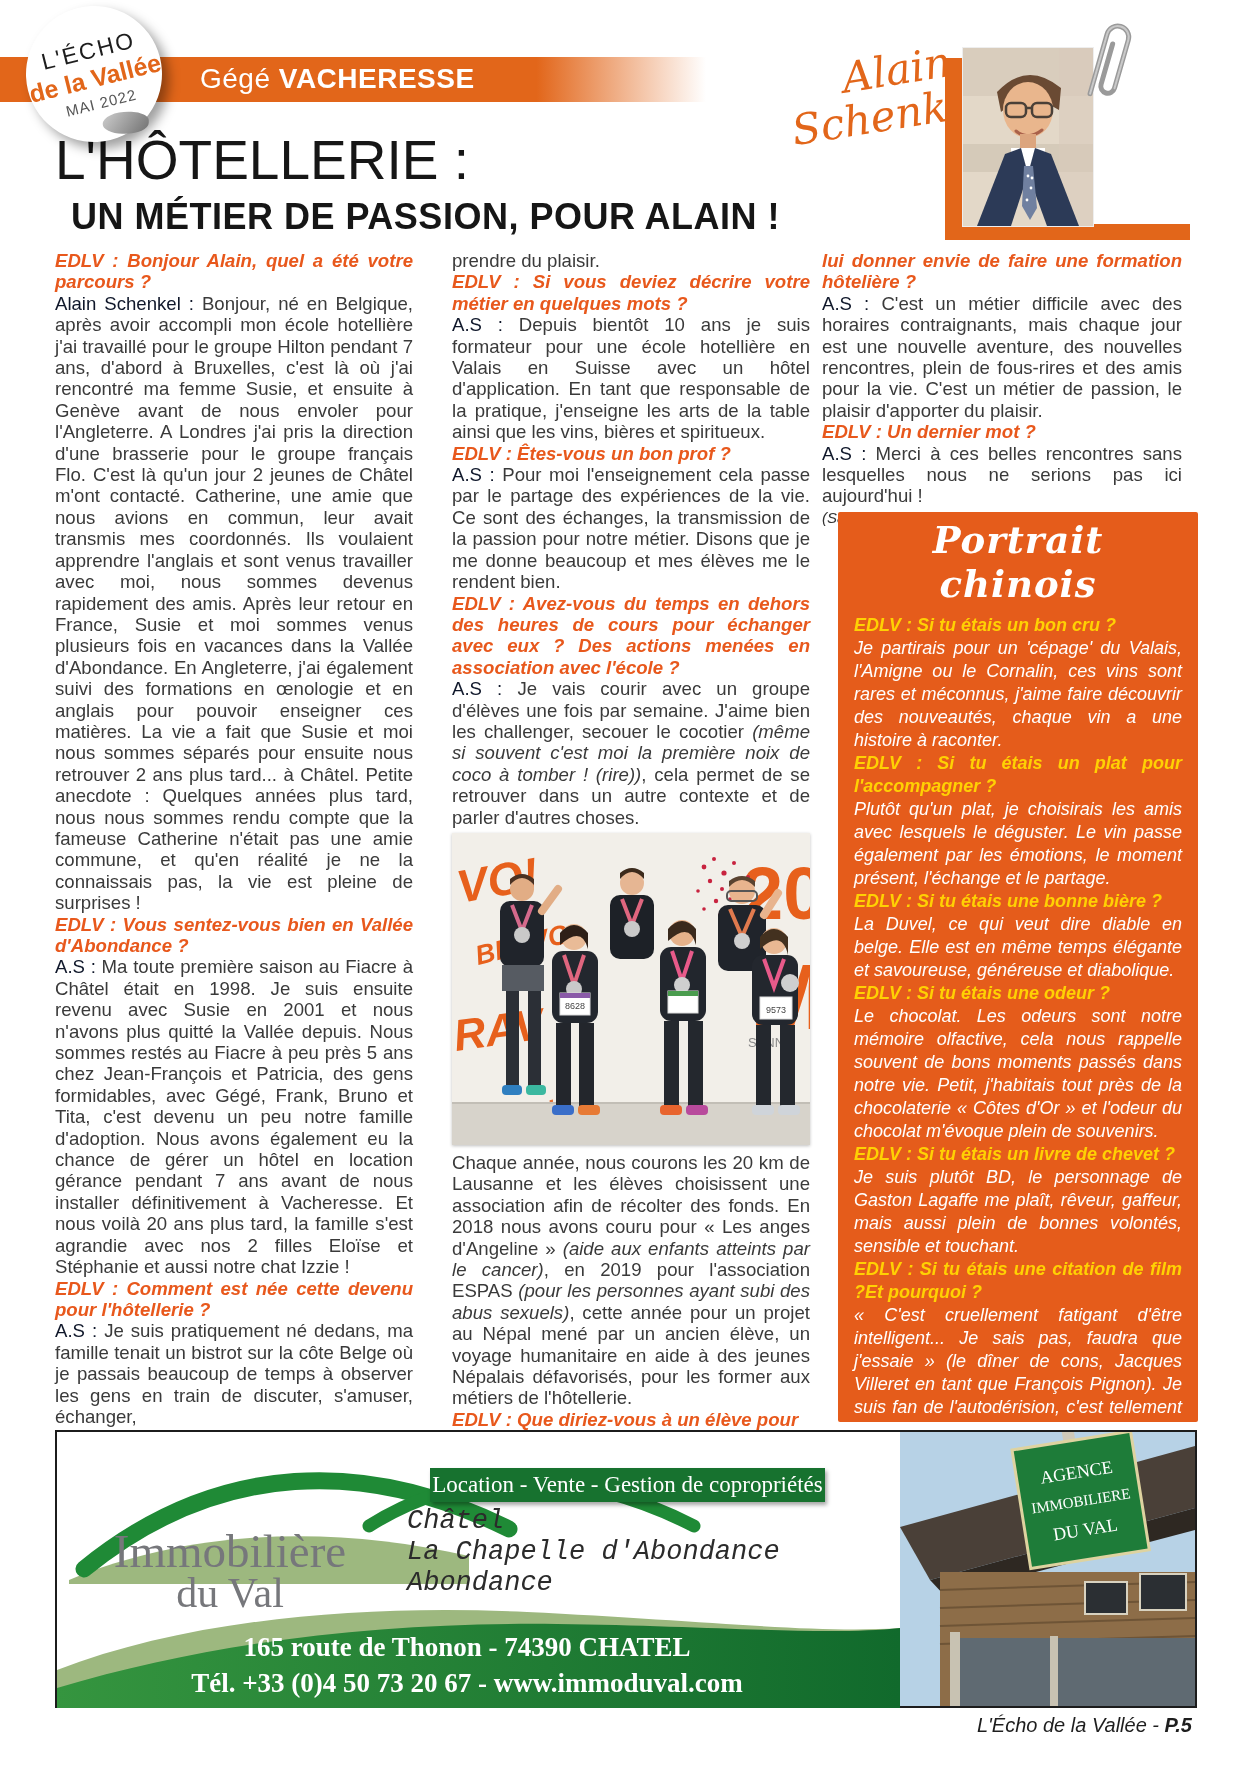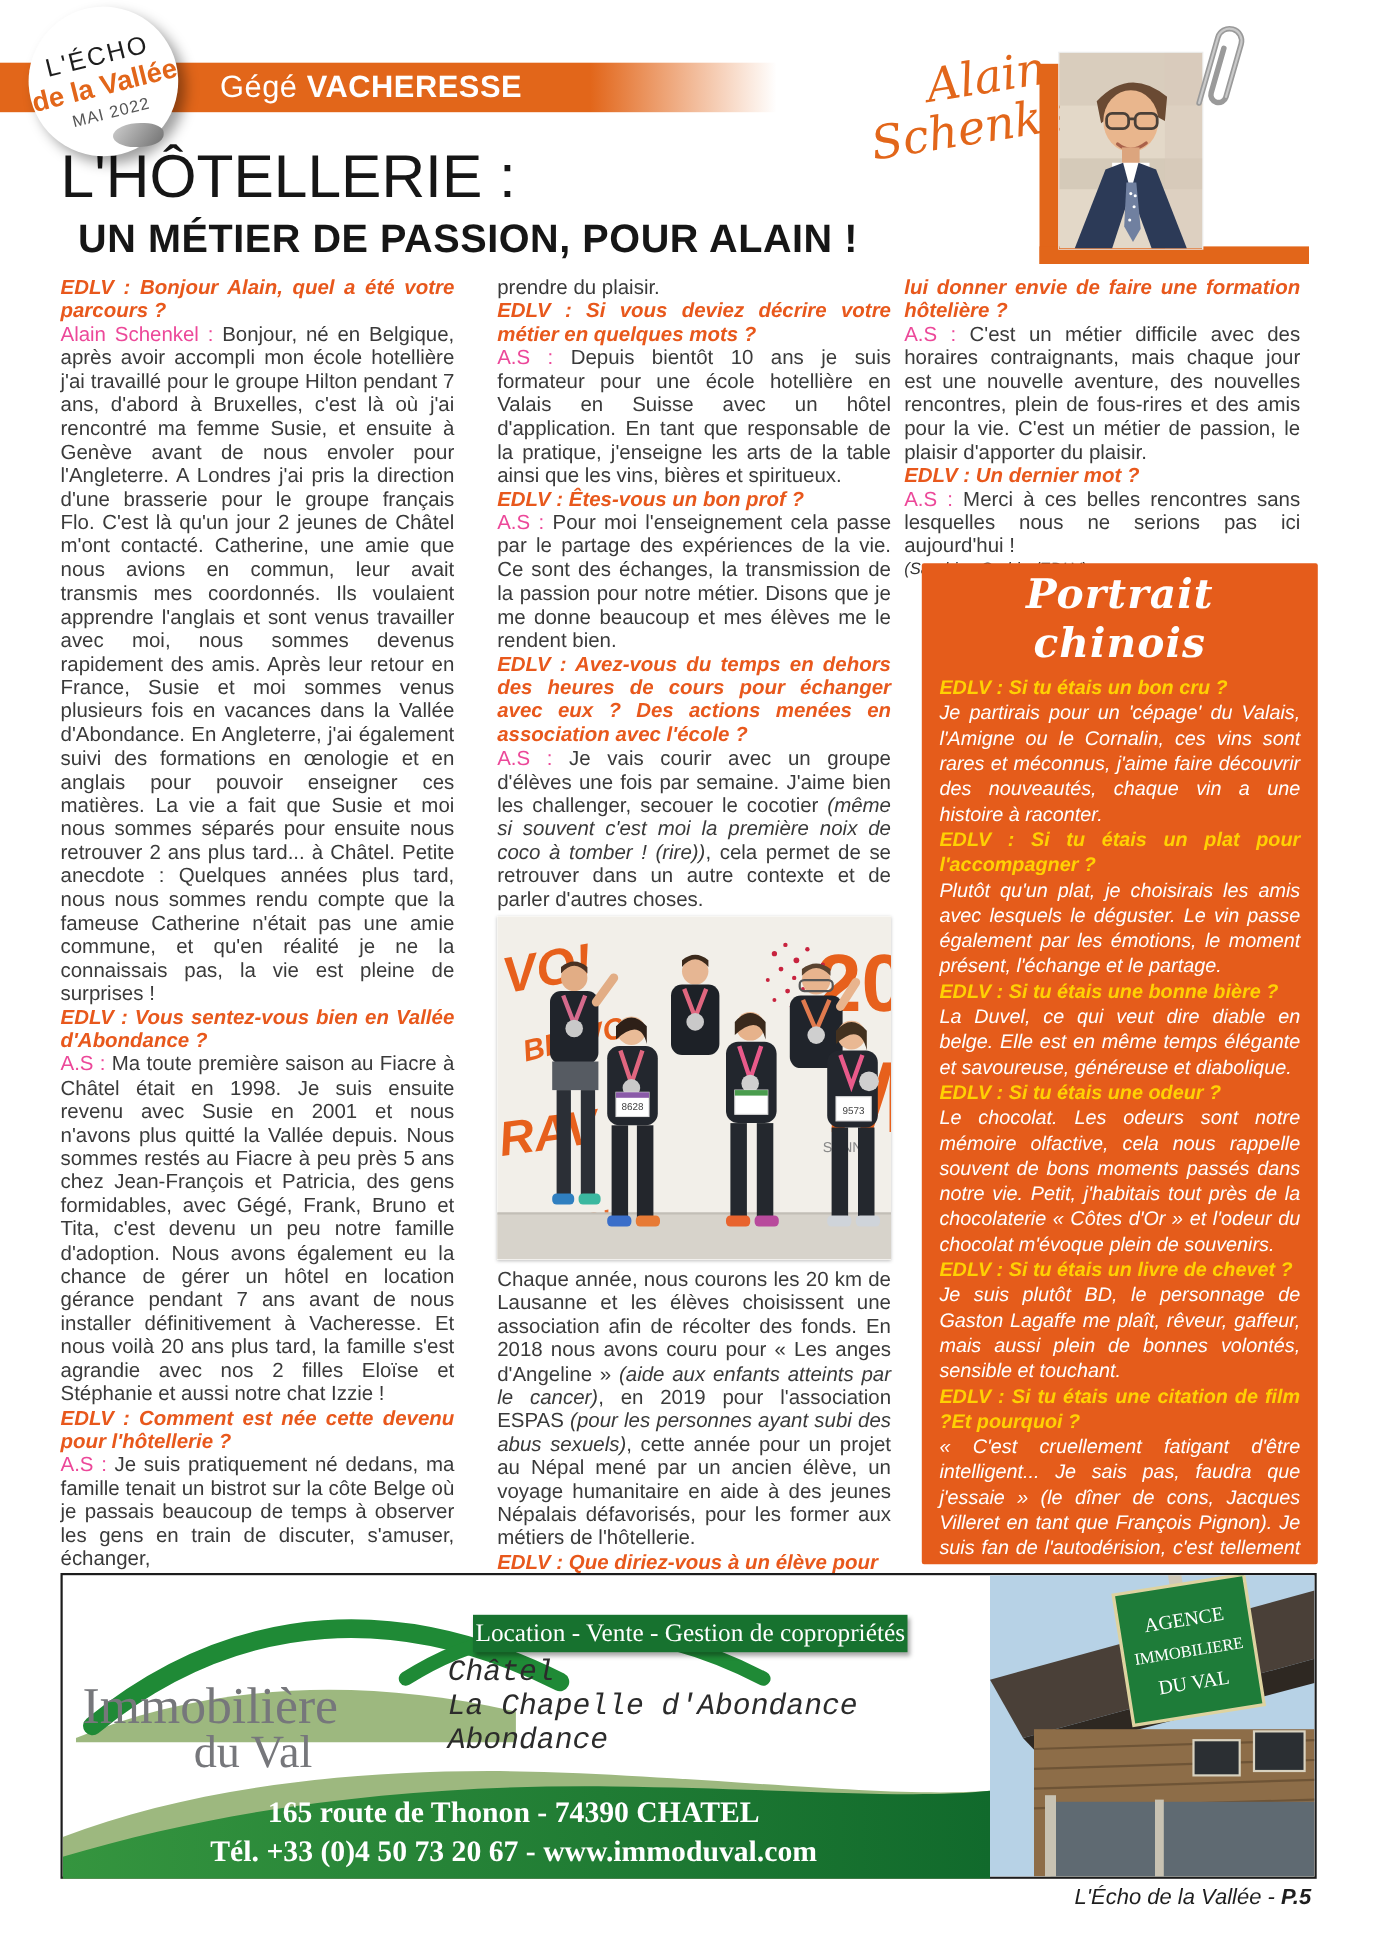--- a/index.html
+++ b/index.html
@@ -37,21 +37,21 @@
   .title2{left:55px;top:196px;font-size:36px;font-weight:bold;letter-spacing:.5px;color:#161616;margin-left:16px;}
 
   
   .col{line-height:21.4px;font-size:18.6px;hyphens:auto;-webkit-hyphens:auto;}
   .col p{margin:0;text-align:justify;}
   .col1{left:55px;top:250px;width:358px;}
   .col2a{left:452px;top:250px;width:358px;}
   .col2b{left:452px;top:1152px;width:358px;}
   .col3{left:822px;top:250px;width:360px;}
   .q{color:#e8581c;font-weight:bold;font-style:italic;}
-  .pre{color:#ec4899;}
+  .pre{color:#0f172a;}
   .it{font-style:italic;}
   .credit{font-size:15px;font-style:italic;color:#333;text-align:left !important;margin-top:2px;}
 
   .group-photo{left:452px;top:833px;width:358px;height:312px;box-shadow:0 1px 3px rgba(0,0,0,.25);}
 
   
   .pbox{left:838px;top:512px;width:360px;height:910px;background:#e55c1b;border-radius:2px;
     box-sizing:border-box;padding:4px 16px;}
   .pbox-title{color:#fff;font-family:"DejaVu Serif",serif;font-style:italic;font-weight:bold;
     font-size:37px;text-align:center;letter-spacing:1px;margin:2px 0 8px 0;}
@@ -61,21 +61,21 @@
 
   
   .ad{left:55px;top:1430px;width:1142px;height:278px;border:2px solid #1c1c1c;background:#fff;box-sizing:border-box;}
   .ad .abs{position:absolute;}
   .ad-mountains{left:12px;top:2px;width:740px;height:150px;}
   .ad-banner{left:373px;top:36px;width:395px;height:34px;background:#17722f;color:#fff;
     font-family:"Liberation Serif",serif;font-size:23px;display:flex;align-items:center;justify-content:center;
     box-shadow:2px 3px 4px rgba(0,0,0,.35);}
   .ad-towns{left:350px;top:74px;width:440px;text-align:left;color:#2b2b2b;
     font-family:Liberation Mono, monospace;font-style:italic;font-size:27px;line-height:31px;}
-  .ad-logo1{left:18px;top:92px;width:310px;color:#76777b;
+  .ad-logo1{left:18px;top:92px;width:310px;text-align:center;color:#76777b;
     font-family:"Liberation Serif",serif;font-size:47px;}
   .ad-logo2{left:18px;top:137px;width:310px;text-align:center;color:#76777b;
     font-family:"Liberation Serif",serif;font-size:42px;}
   .ad-wave{left:0;top:146px;width:843px;height:130px;}
   .ad-addr1{left:30px;top:200px;width:760px;text-align:center;color:#fff;
     font-family:"Liberation Serif",serif;font-weight:bold;font-size:27px;}
   .ad-addr2{left:30px;top:236px;width:760px;text-align:center;color:#fff;
     font-family:"Liberation Serif",serif;font-weight:bold;font-size:27px;}
   .ad-photo{left:843px;top:0;width:295px;height:274px;}
 

